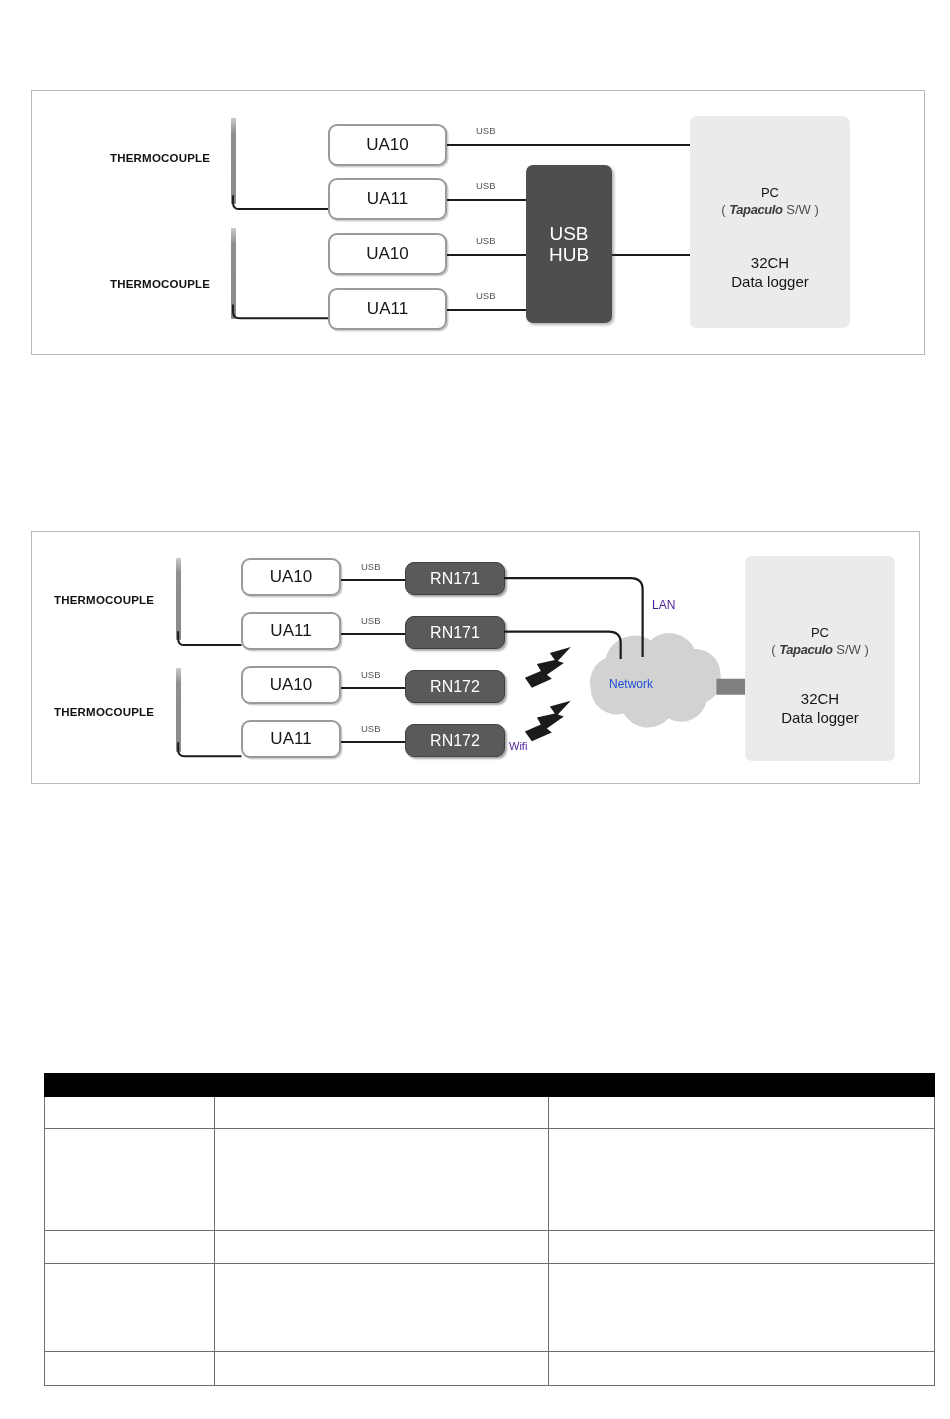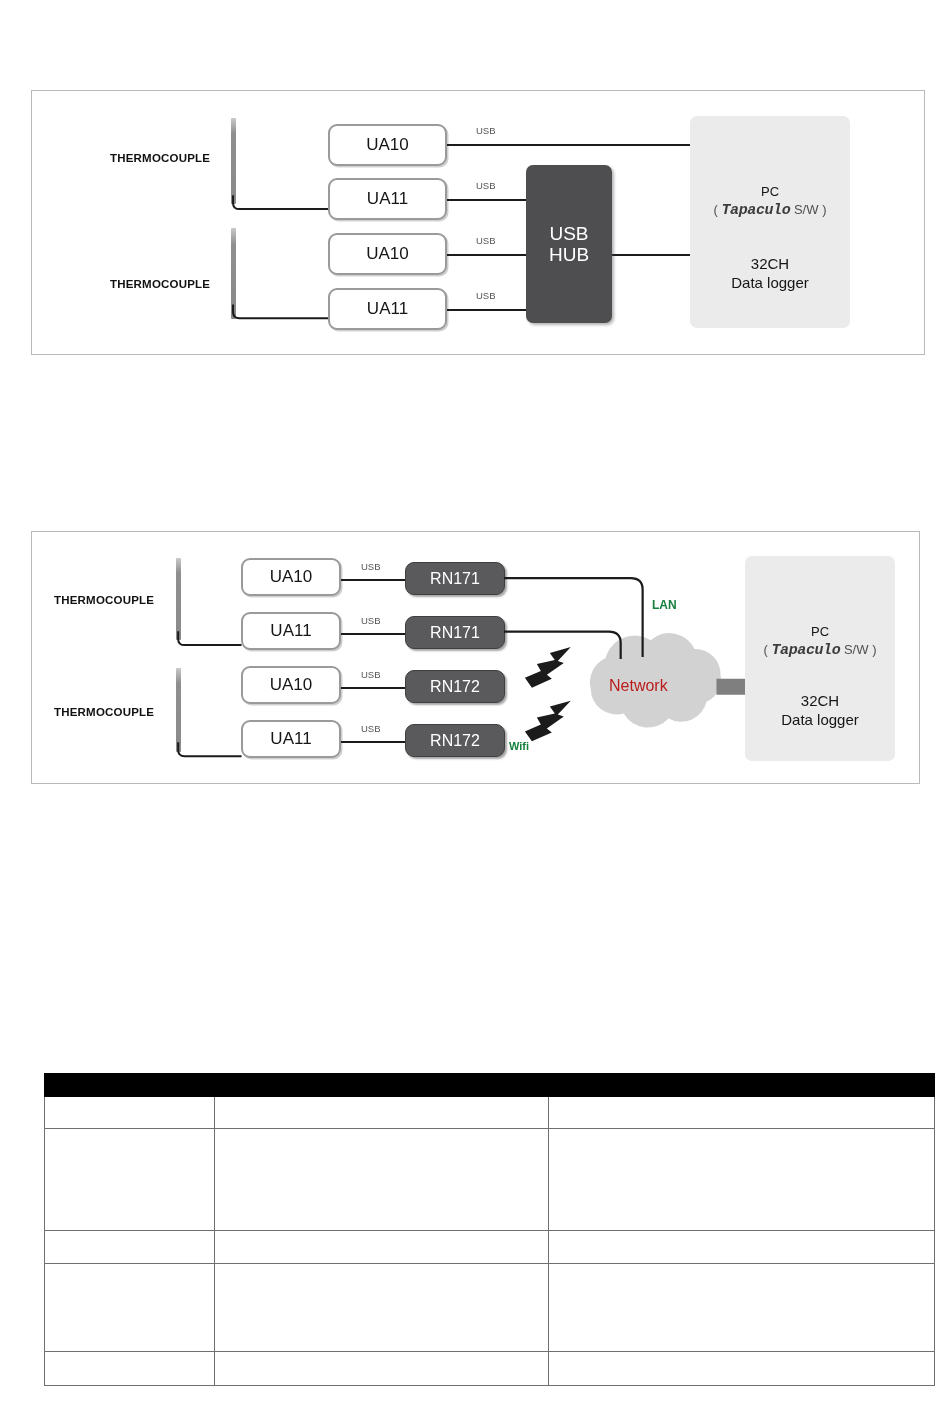--- a/index.html
+++ b/index.html
@@ -82,54 +82,54 @@
     color: #161616;
     flex-direction: column;
     box-shadow: none;
     font-size: 14px;
   }
 
   .pc-top   { text-align: center; line-height: 1.3; }
   .pc-title { font-size: 13px; }
   .pc-sw    { font-size: 13px; color: #4f4f4f; }
   .brandlogo {
-    font-family: Liberation Mono, monospace;
+    font-family: Liberation Sans, sans-serif;
     font-weight: bold;
     font-style: italic;
-    font-size: 15px;
+    font-size: 13px;
     color: #3c3c3c;
     letter-spacing: -0.4px;
   }
   .pc-bottom { text-align: center; line-height: 1.28; font-size: 15px; }
 
   .wire {
     position: absolute;
     background: #1b1b1b;
   }
   .wire.h { height: 2px; }
 
   .wirelabel {
     position: absolute;
     font-size: 9.5px;
     color: #555;
     white-space: nowrap;
   }
-  .wirelabel.dark { color: #15803d; font-weight: bold; }
+  .wirelabel.dark { color: #4c1d95; }
 
   svg.overlay {
     position: absolute; left: 0; top: 0;
     width: 100%; height: 100%;
     overflow: visible;
     pointer-events: none;
   }
 
   .cloud-label {
     position: absolute;
-    font-size: 16px;
-    color: #b91c1c;
+    font-size: 12px;
+    color: #1d4ed8;
     white-space: nowrap;
   }
 
   
   #spec-table {
     position: absolute;
     left: 44px;
     top: 1073px;
     width: 890px;
     border-collapse: collapse;

